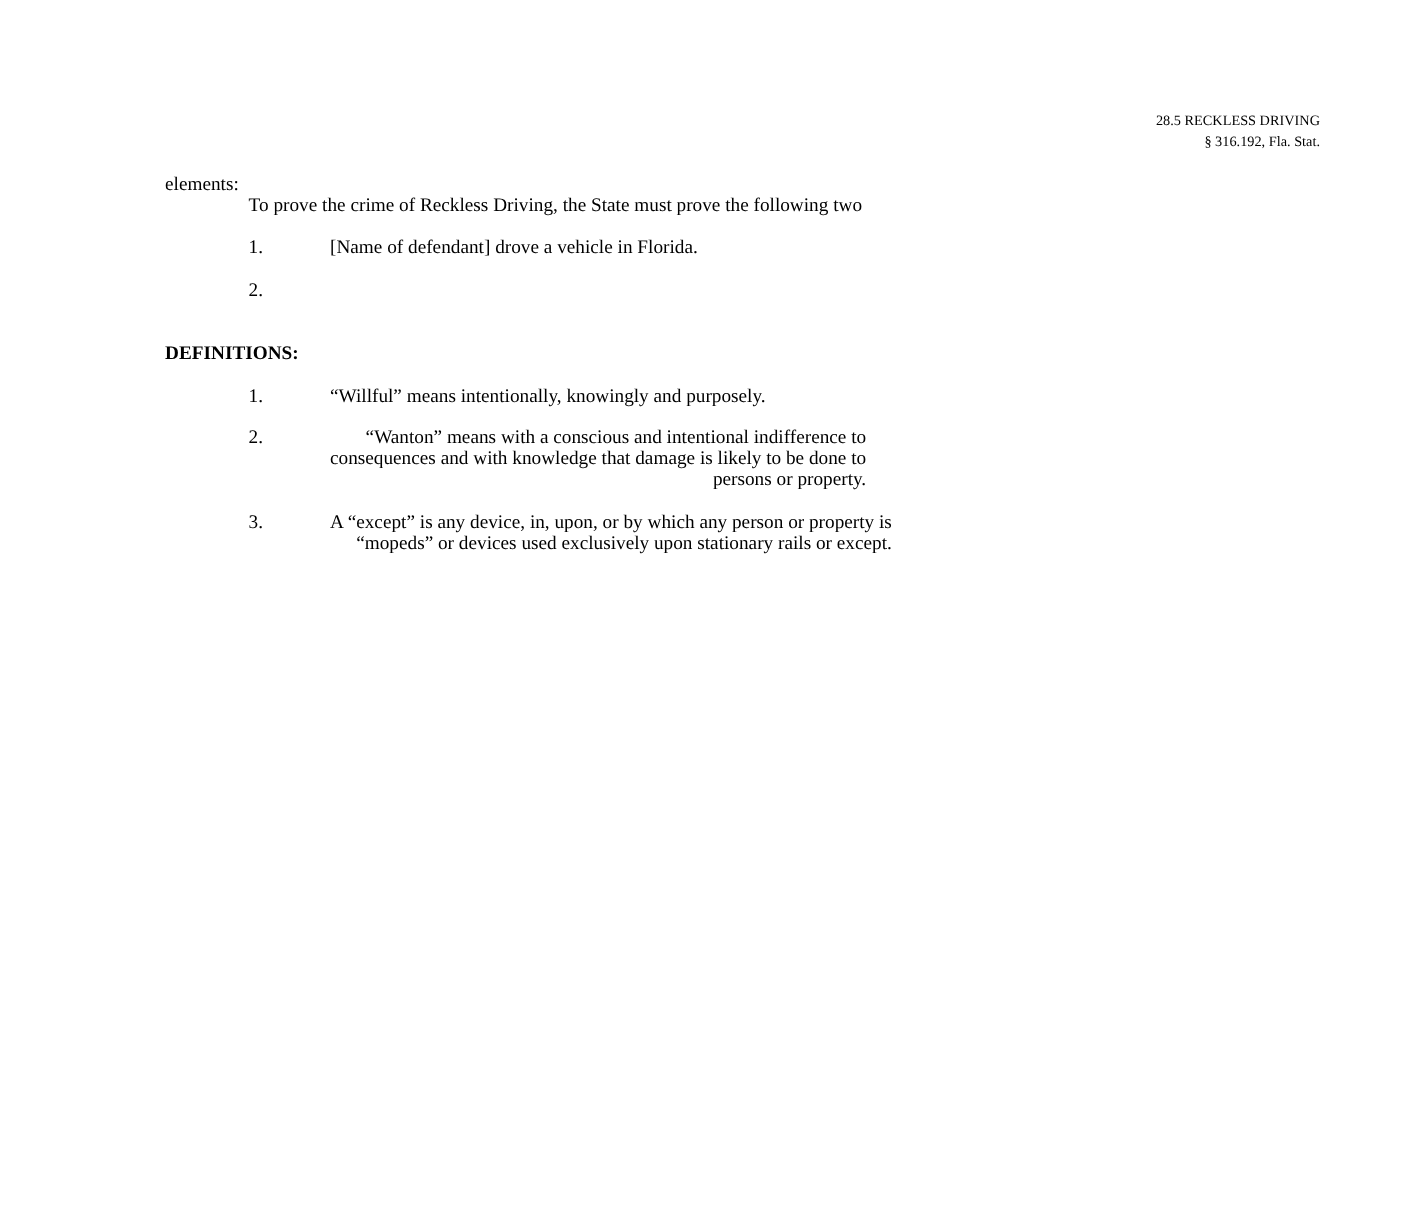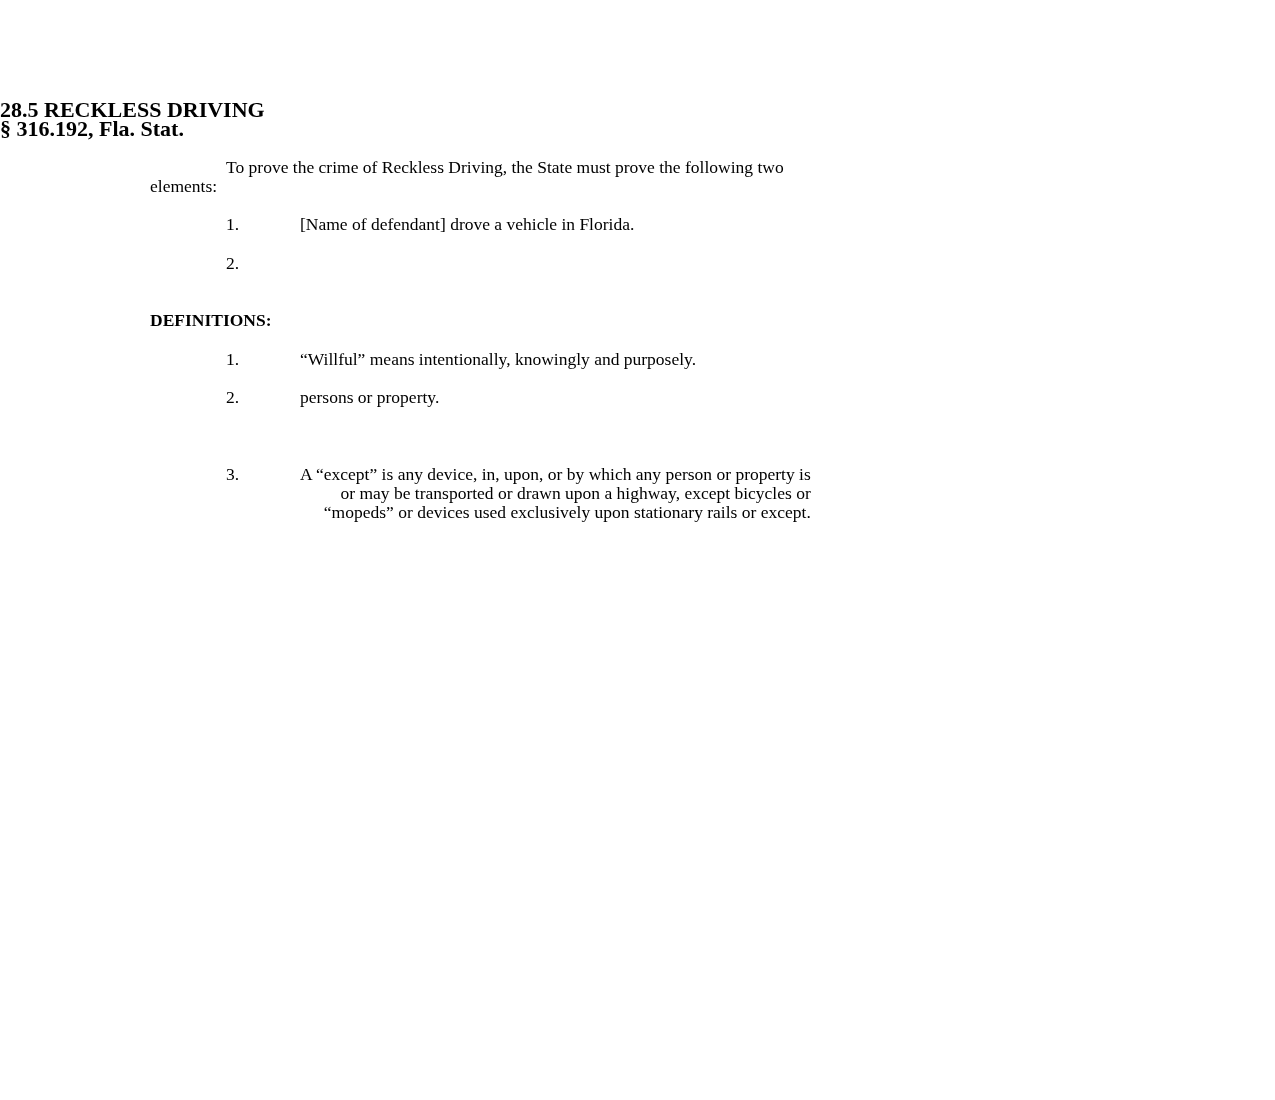--- a/index.html
+++ b/index.html
@@ -23,23 +23,23 @@
       top: 0;
       width: 1275px;
       height: 1100px;
       background: #ffffff;
     }
     .title-block {
       position: absolute;
       left: 0;
       width: 1200px;
       top: 100px;
-      text-align: left;
-      font-weight: bold;
-      font-size: 22px;
+      text-align: right;
+      font-weight: normal;
+      font-size: 13px;
       line-height: 19px;
     }
     .title-line { display: block; }
     .intro {
       position: absolute;
       left: 150px;
       top: 158px;
       width: 900px;
     }
     .intro .line { display: block; white-space: nowrap; }
@@ -73,22 +73,22 @@
 <body>
 
 <div class="page">
 
   <div class="title-block">
     <span class="title-line">28.5 RECKLESS DRIVING</span>
     <span class="title-line">§ 316.192, Fla. Stat.</span>
   </div>
 
   <div class="intro">
+    <span class="line">elements:</span>
     <span class="line indent">To prove the crime of Reckless Driving, the State must prove the following two</span>
-    <span class="line">elements:</span>
   </div>
 
   <div class="item" style="top:215px;">
     <span class="item-num">1.</span>
     <div class="item-text">
       <span class="line">[Name of defendant] drove a vehicle in Florida.</span>
     </div>
   </div>
 
   <div class="item" style="top:254px;">
@@ -102,26 +102,27 @@
   <div class="item" style="top:350px;">
     <span class="item-num">1.</span>
     <div class="item-text">
       <span class="line">“Willful” means intentionally, knowingly and purposely.</span>
     </div>
   </div>
 
   <div class="item" style="top:388px;">
     <span class="item-num">2.</span>
     <div class="item-text">
+      <span class="line">“Wanton” means with a conscious and intentional indifference to</span>
+      <span class="line">consequences and with knowledge that damage is likely to be done to</span>
       <span class="line">persons or property.</span>
     </div>
   </div>
 
   <div class="item" style="top:465px;">
     <span class="item-num">3.</span>
     <div class="item-text">
       <span class="line">A “except” is any device, in, upon, or by which any person or property is</span>
-      <span class="line">or may be transported or drawn upon a highway, except bicycles or</span>
       <span class="line">“mopeds” or devices used exclusively upon stationary rails or except.</span>
     </div>
   </div>
 
 </div>
 
 </body></html>

